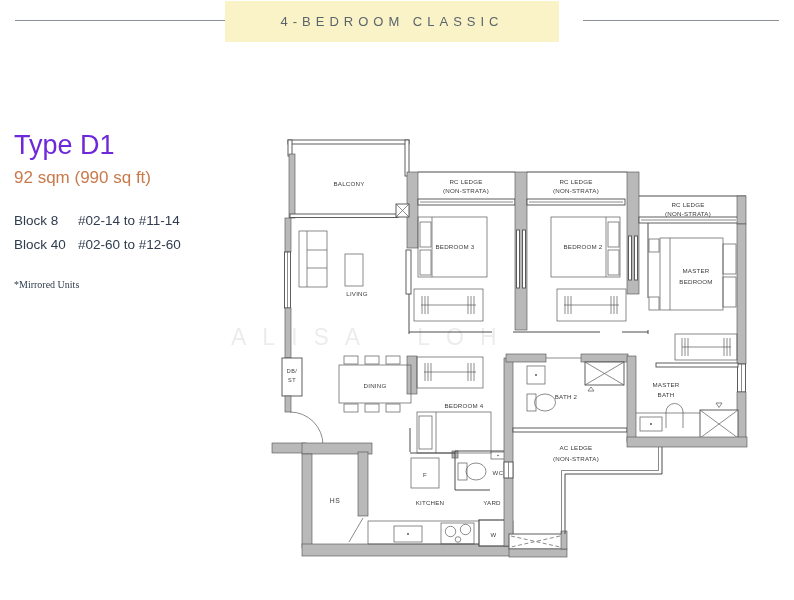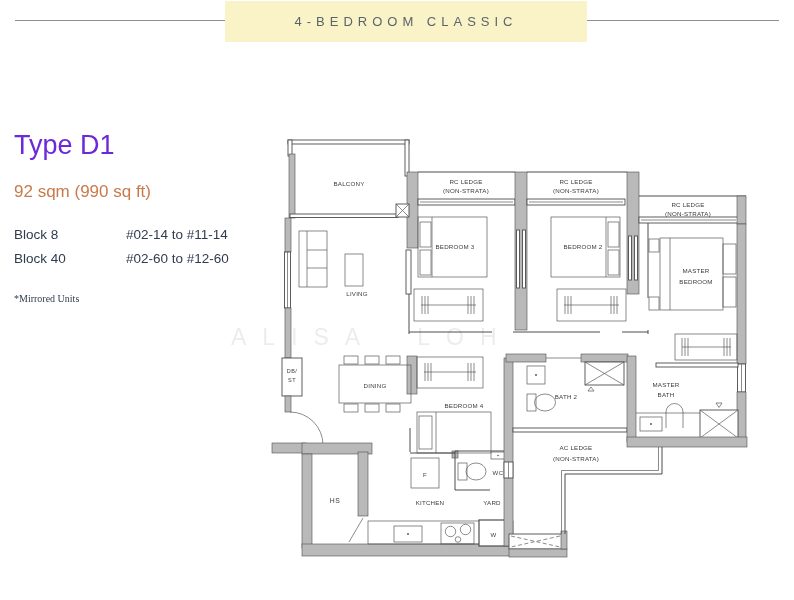--- a/index.html
+++ b/index.html
@@ -5,30 +5,30 @@
   html,body{margin:0;padding:0;}
   body{
     width:794px;height:600px;position:relative;background:#ffffff;
     font-family:"Liberation Sans",sans-serif;overflow:hidden;
   }
   
   .rule{position:absolute;height:0;border-top:1px solid #8a9096;}
   .rule-left{left:15px;top:20px;width:210px;}
   .rule-right{left:583px;top:20px;width:196px;}
   .banner{
-    position:absolute;left:225px;top:1px;width:362px;height:41px;
+    position:absolute;left:225px;top:1px;width:334px;height:41px;
     background:#faf3c7;display:flex;align-items:center;justify-content:center;
   }
   .banner span{font-size:13px;letter-spacing:5px;color:#5a646b;white-space:nowrap;}
   
   .info{position:absolute;left:14px;top:130px;width:250px;color:#2f3c4e;}
   .info .type{font-size:27px;color:#6d28d9;line-height:30px;}
-  .info .area{font-size:17px;color:#c97a4c;margin-top:22px;}
+  .info .area{font-size:17px;color:#c97a4c;margin-top:8px;}
   .blocks{margin-top:21px;font-size:13.5px;line-height:24px;}
-  .brow{display:flex;gap:48px;}
+  .brow{display:flex;}
   .bname{width:64px;}
   .mirror{margin-top:21px;font-size:10px;line-height:14px;font-family:Liberation Serif, serif;}
   .blocks2{margin-top:4px;font-size:13.5px;line-height:25px;}
   
   .watermark{
     position:absolute;left:231px;top:324px;font-size:23px;
     letter-spacing:16px;word-spacing:20px;color:rgba(40,40,40,0.09);
     white-space:nowrap;pointer-events:none;
   }
   

